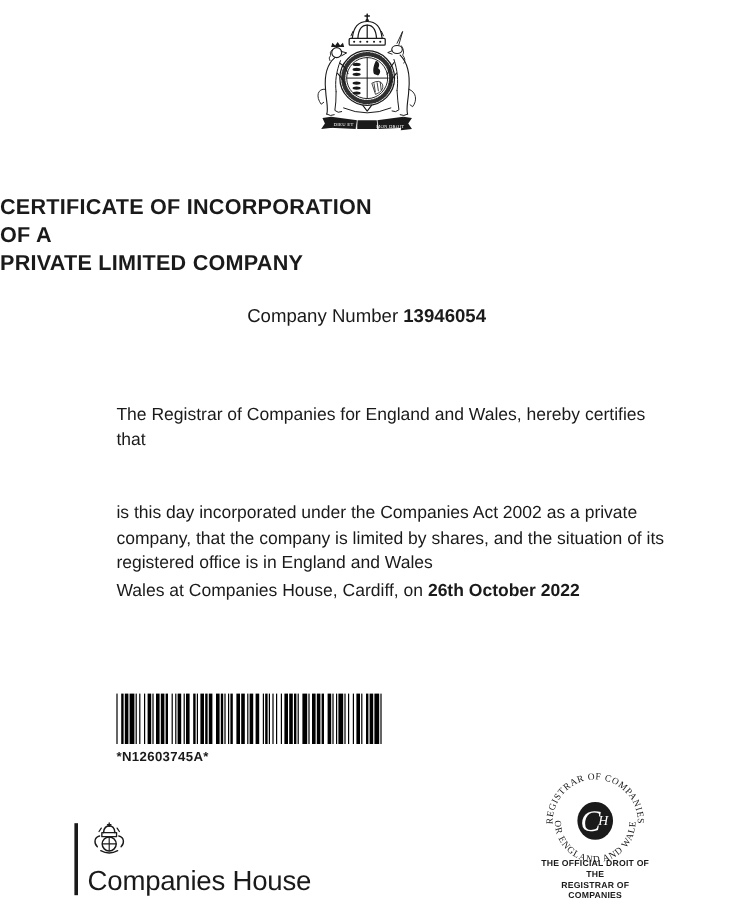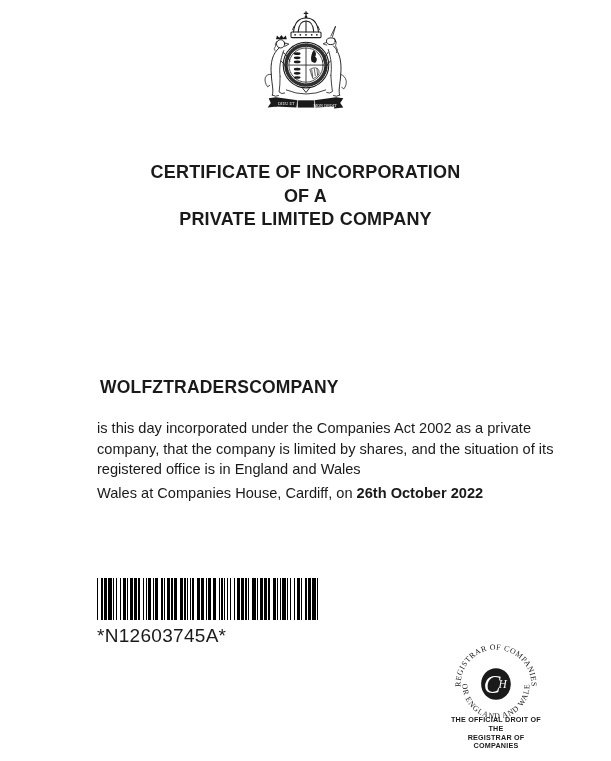--- a/index.html
+++ b/index.html
@@ -8,21 +8,21 @@
     width:611px; height:761px;
     margin:0 auto;
     background:#ffffff;
     font-family:"Liberation Sans", sans-serif;
     color:#1a1a1a;
     overflow:hidden;
   }
   .royal-arms { position:absolute; left:249px; top:11px; width:114px; height:104px; }
   .cert-title {
     position:absolute; top:161px; left:0; width:611px;
-    text-align:center; font-weight:bold; font-size:18px; line-height:23.5px;
+    text-align:left; font-weight:bold; font-size:18px; line-height:23.5px;
     letter-spacing:0.2px; white-space:pre-line;
   }
   .company-number-line {
     position:absolute; top:255px; left:0; width:611px;
     text-align:center; font-size:15.5px;
   }
   .company-number-line b { font-weight:bold; }
   .body-text { font-size:14.6px; line-height:20.6px; }
   .preline { white-space:pre-line; }
   .registrar-par { position:absolute; top:336px; left:97px; width:460px; }
@@ -33,21 +33,21 @@
   .incorp-par { position:absolute; top:418px; left:97px; width:470px; }
   .given-line { position:absolute; top:485px; left:97px; font-size:14.6px; }
   .given-line b { font-weight:bold; }
 
   .barcode {
     position:absolute; top:578px; left:97px; height:42px;
     display:flex; align-items:stretch;
   }
   .bc-el { display:inline-block; height:100%; }
   .bc-bar { background:#000; }
-  .barcode-label { position:absolute; top:625px; left:97px; font-size:19px; letter-spacing:0.3px; }
+  .barcode-label { position:absolute; top:625px; left:97px; font-size:11px; letter-spacing:0.3px;font-weight:bold; }
 
   .ch-logo { position:absolute; left:62px; top:684px; width:180px; height:62px; }
   .ch-logo-bar { position:absolute; left:0; top:2px; width:3px; height:60px; background:#1a1a1a; }
   .ch-crest { position:absolute; left:13px; top:1px; width:32px; height:29px; }
   .ch-wordmark {
     position:absolute; left:11px; top:37px;
     font-size:23px; letter-spacing:-0.2px; color:#1a1a1a; white-space:nowrap;
   }
 
   .seal { position:absolute; left:450px; top:639px; width:92px; height:92px; }
@@ -129,23 +129,27 @@
       <path d="M94 172 l-2 14 M126 172 l2 14" stroke="#ffffff" stroke-width="1"></path>
     </g>
     <text x="72" y="181" text-anchor="middle" fill="#ffffff" stroke="none" font-family="Liberation Serif, serif" font-size="7.5" letter-spacing="0.5">DIEU ET</text>
     <text x="147" y="184" text-anchor="middle" fill="#ffffff" stroke="none" font-family="Liberation Serif, serif" font-size="7.5" letter-spacing="0.3">MON DROIT</text>
   </svg>
 
   <div class="cert-title preline">CERTIFICATE OF INCORPORATION
 OF A
 PRIVATE LIMITED COMPANY</div>
 
-
-
-  <div class="company-name">WOLFZTRADERSCOMPANY</div>
+  <div class="company-number-line">
+    <span>Company Number </span><b>13946054</b>
+  </div>
+
+  <div class="registrar-par body-text preline">The Registrar of Companies for England and Wales, hereby certifies
+that</div>
+
 
   <div class="incorp-par body-text preline">is this day incorporated under the Companies Act 2002 as a private
 company, that the company is limited by shares, and the situation of its
 registered office is in England and Wales</div>
 
   <div class="given-line">
     <span>Wales at Companies House, Cardiff, on </span><b>26th October 2022</b>
   </div>
 
   <div class="barcode" aria-hidden="true">
@@ -264,20 +268,36 @@
       <span class="bc-el bc-bar" style="width: 1.35px;"></span>
       <span class="bc-el" style="width: 1.35px;"></span>
       <span class="bc-el bc-bar" style="width: 3.05px;"></span>
       <span class="bc-el" style="width: 1.35px;"></span>
       <span class="bc-el bc-bar" style="width: 3.05px;"></span>
       <span class="bc-el" style="width: 1.35px;"></span>
       <span class="bc-el bc-bar" style="width: 1.35px;"></span>
     </div>
   <div class="barcode-label">*N12603745A*</div>
 
+  <div class="ch-logo">
+    <div class="ch-logo-bar"></div>
+    <svg class="ch-crest" viewBox="0 0 34 30" aria-hidden="true">
+      <g fill="none" stroke="#1a1a1a" stroke-width="1.4" stroke-linecap="round" stroke-linejoin="round">
+        <path d="M17 0.5 v3 M15.5 2 h3" stroke-width="1.2"></path>
+        <path d="M12 9 C 12 4.5, 14.8 3, 17 3 C 19.2 3, 22 4.5, 22 9"></path>
+        <rect x="10.5" y="9" width="13" height="3.6" stroke-width="1.2"></rect>
+        <path d="M8 8 l2 -3 M26 8 l-2 -3" stroke-width="1.1"></path>
+        <circle cx="17" cy="19" r="6.2" stroke-width="1.3"></circle>
+        <path d="M17 13 v12 M11 19 h12" stroke-width="1"></path>
+        <path d="M8.5 12 C 4 13, 3 18, 6.5 21.5 M25.5 12 C 30 13, 31 18, 27.5 21.5" stroke-width="1.2"></path>
+        <path d="M9.5 25 Q 17 29 24.5 25" stroke-width="1.2"></path>
+      </g>
+    </svg>
+    <div class="ch-wordmark">Companies House</div>
+  </div>
 
   <svg class="seal" viewBox="0 0 96 96" aria-hidden="true">
     <defs>
       <path id="arcTop" d="M 11 48 A 37 37 0 1 1 85 48"></path>
       <path id="arcBottom" d="M 13 48 A 35 35 0 0 0 83 48"></path>
     </defs>
     <text font-family="Liberation Serif, serif" font-size="8.2" fill="#1a1a1a" letter-spacing="0.6">
       <textPath href="#arcTop" startOffset="50%" text-anchor="middle">REGISTRAR OF COMPANIES</textPath>
     </text>
     <text font-family="Liberation Serif, serif" font-size="8.2" fill="#1a1a1a" letter-spacing="0.8">

